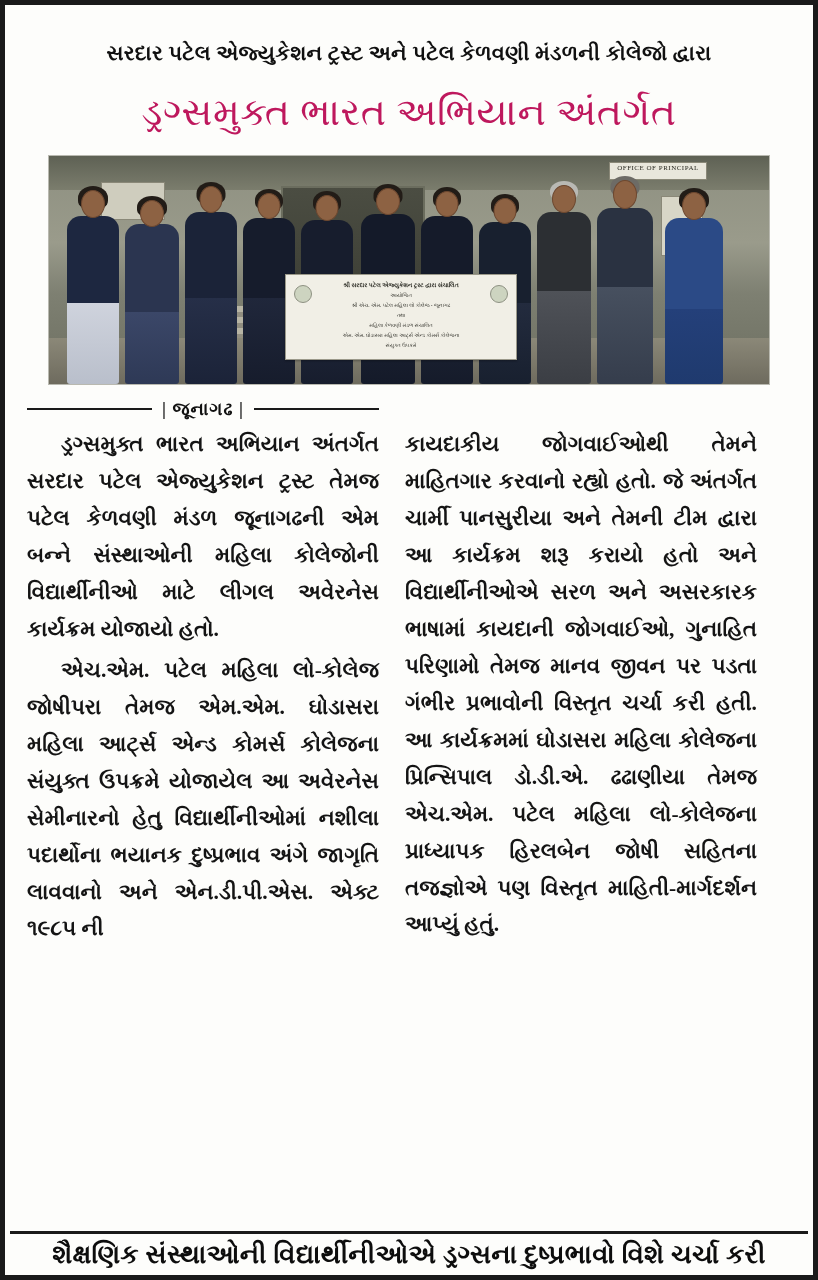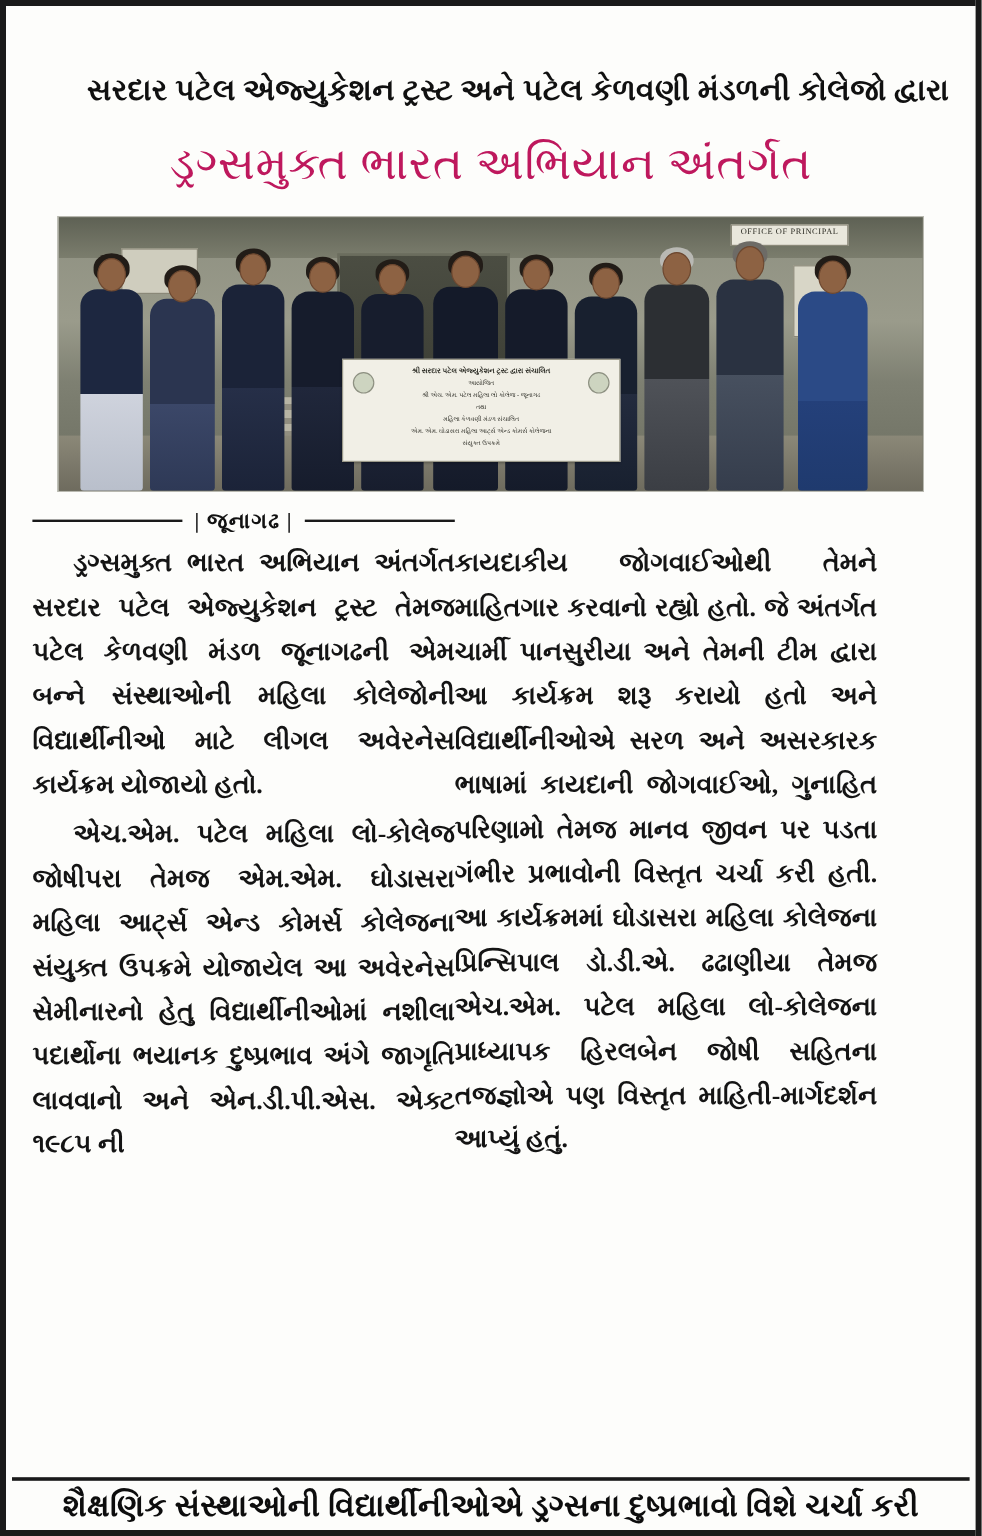--- a/index.html
+++ b/index.html
@@ -32,27 +32,27 @@
     background: #1a1a1a;
   }
   .page::after {
     content: "";
     position: absolute;
     left: 0; right: 0; bottom: 0;
     height: 5px;
     background: #1a1a1a;
   }
   .kicker {
-    text-align: right;
+    text-align: center;
     font-family: "Liberation Serif", serif;
-    font-size: 25px;
+    font-size: 21px;
     font-weight: bold;
     letter-spacing: 0.2px;
     color: #101010;
-    padding-top: 60px;
+    padding-top: 40px;
     line-height: 1.25;
   }
   .headline {
     text-align: center;
     font-family: "Liberation Serif", serif;
     font-weight: normal;
     color: #be185d;
     font-size: 38px;
     line-height: 1.28;
     padding-top: 22px;
@@ -160,20 +160,21 @@
     background: #1a1a1a;
   }
   .dateline-text {
     font-size: 18px;
     font-weight: bold;
     letter-spacing: 1px;
     white-space: nowrap;
   }
   .columns {
     display: flex;
+    gap: 26px;
     margin-top: 2px;
   }
   .col {
     width: 352px;
     font-size: 21.5px;
     line-height: 1.72;
     text-align: justify;
     text-justify: inter-word;
     font-weight: bold;
     color: #141414;

